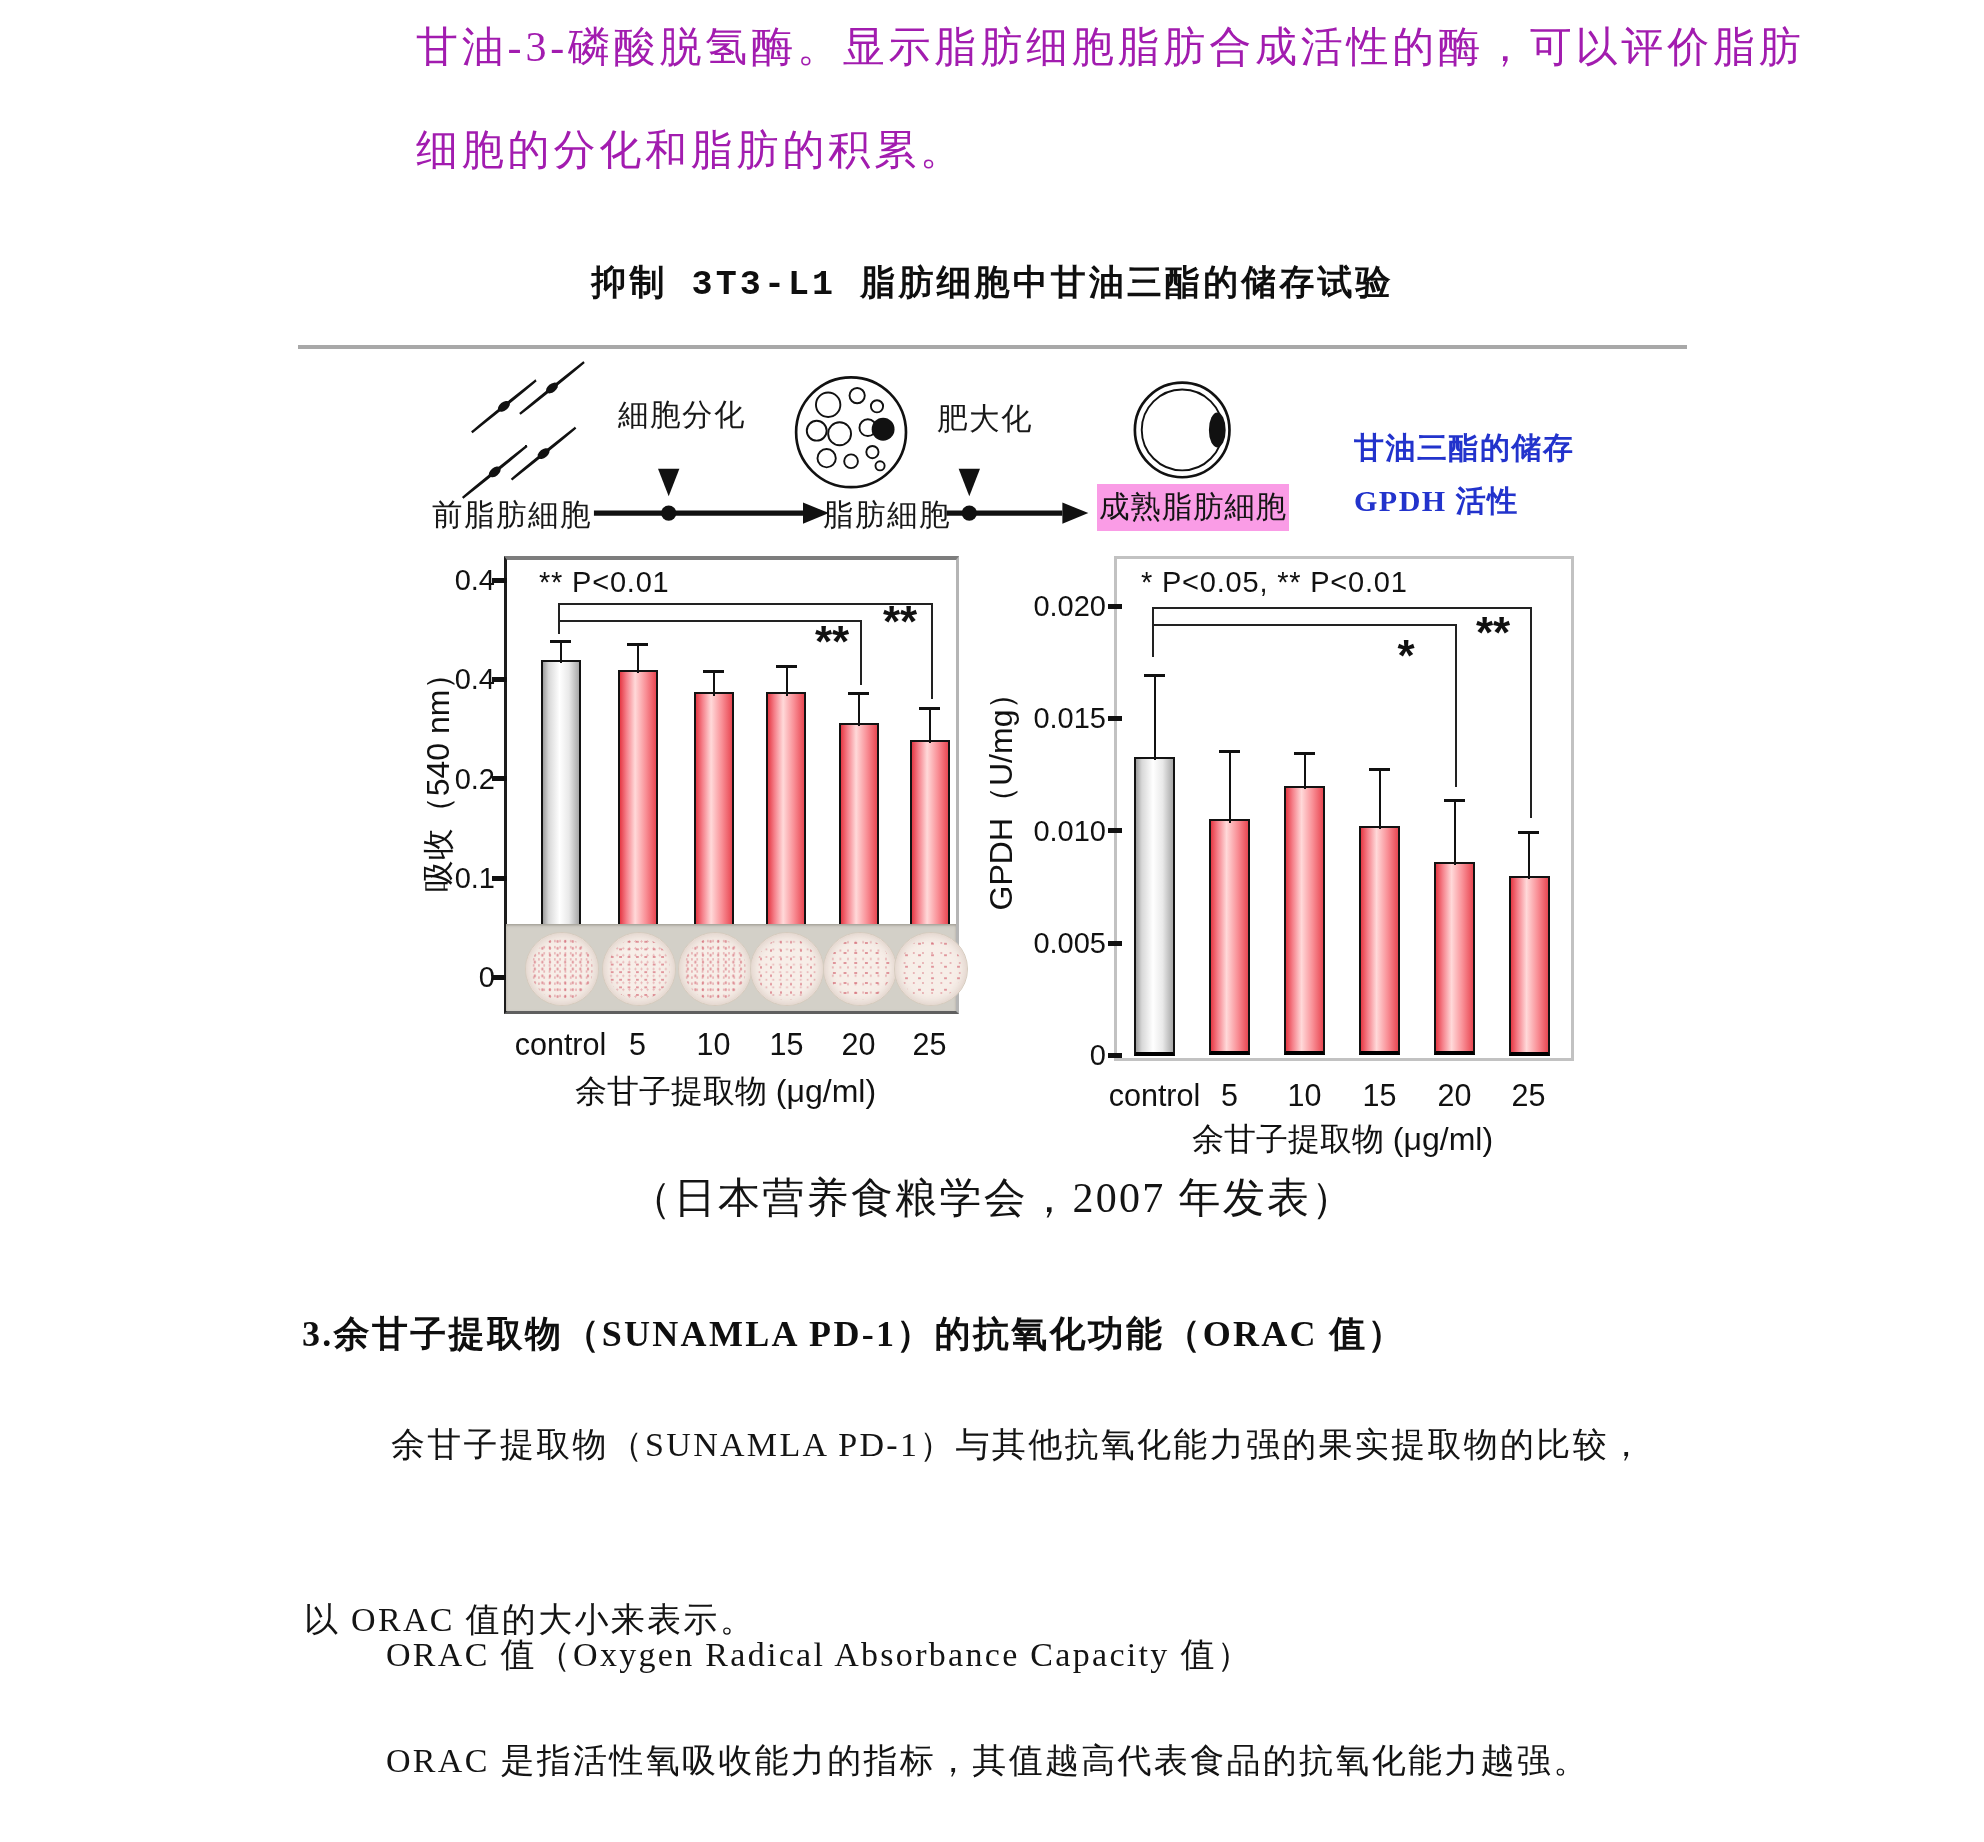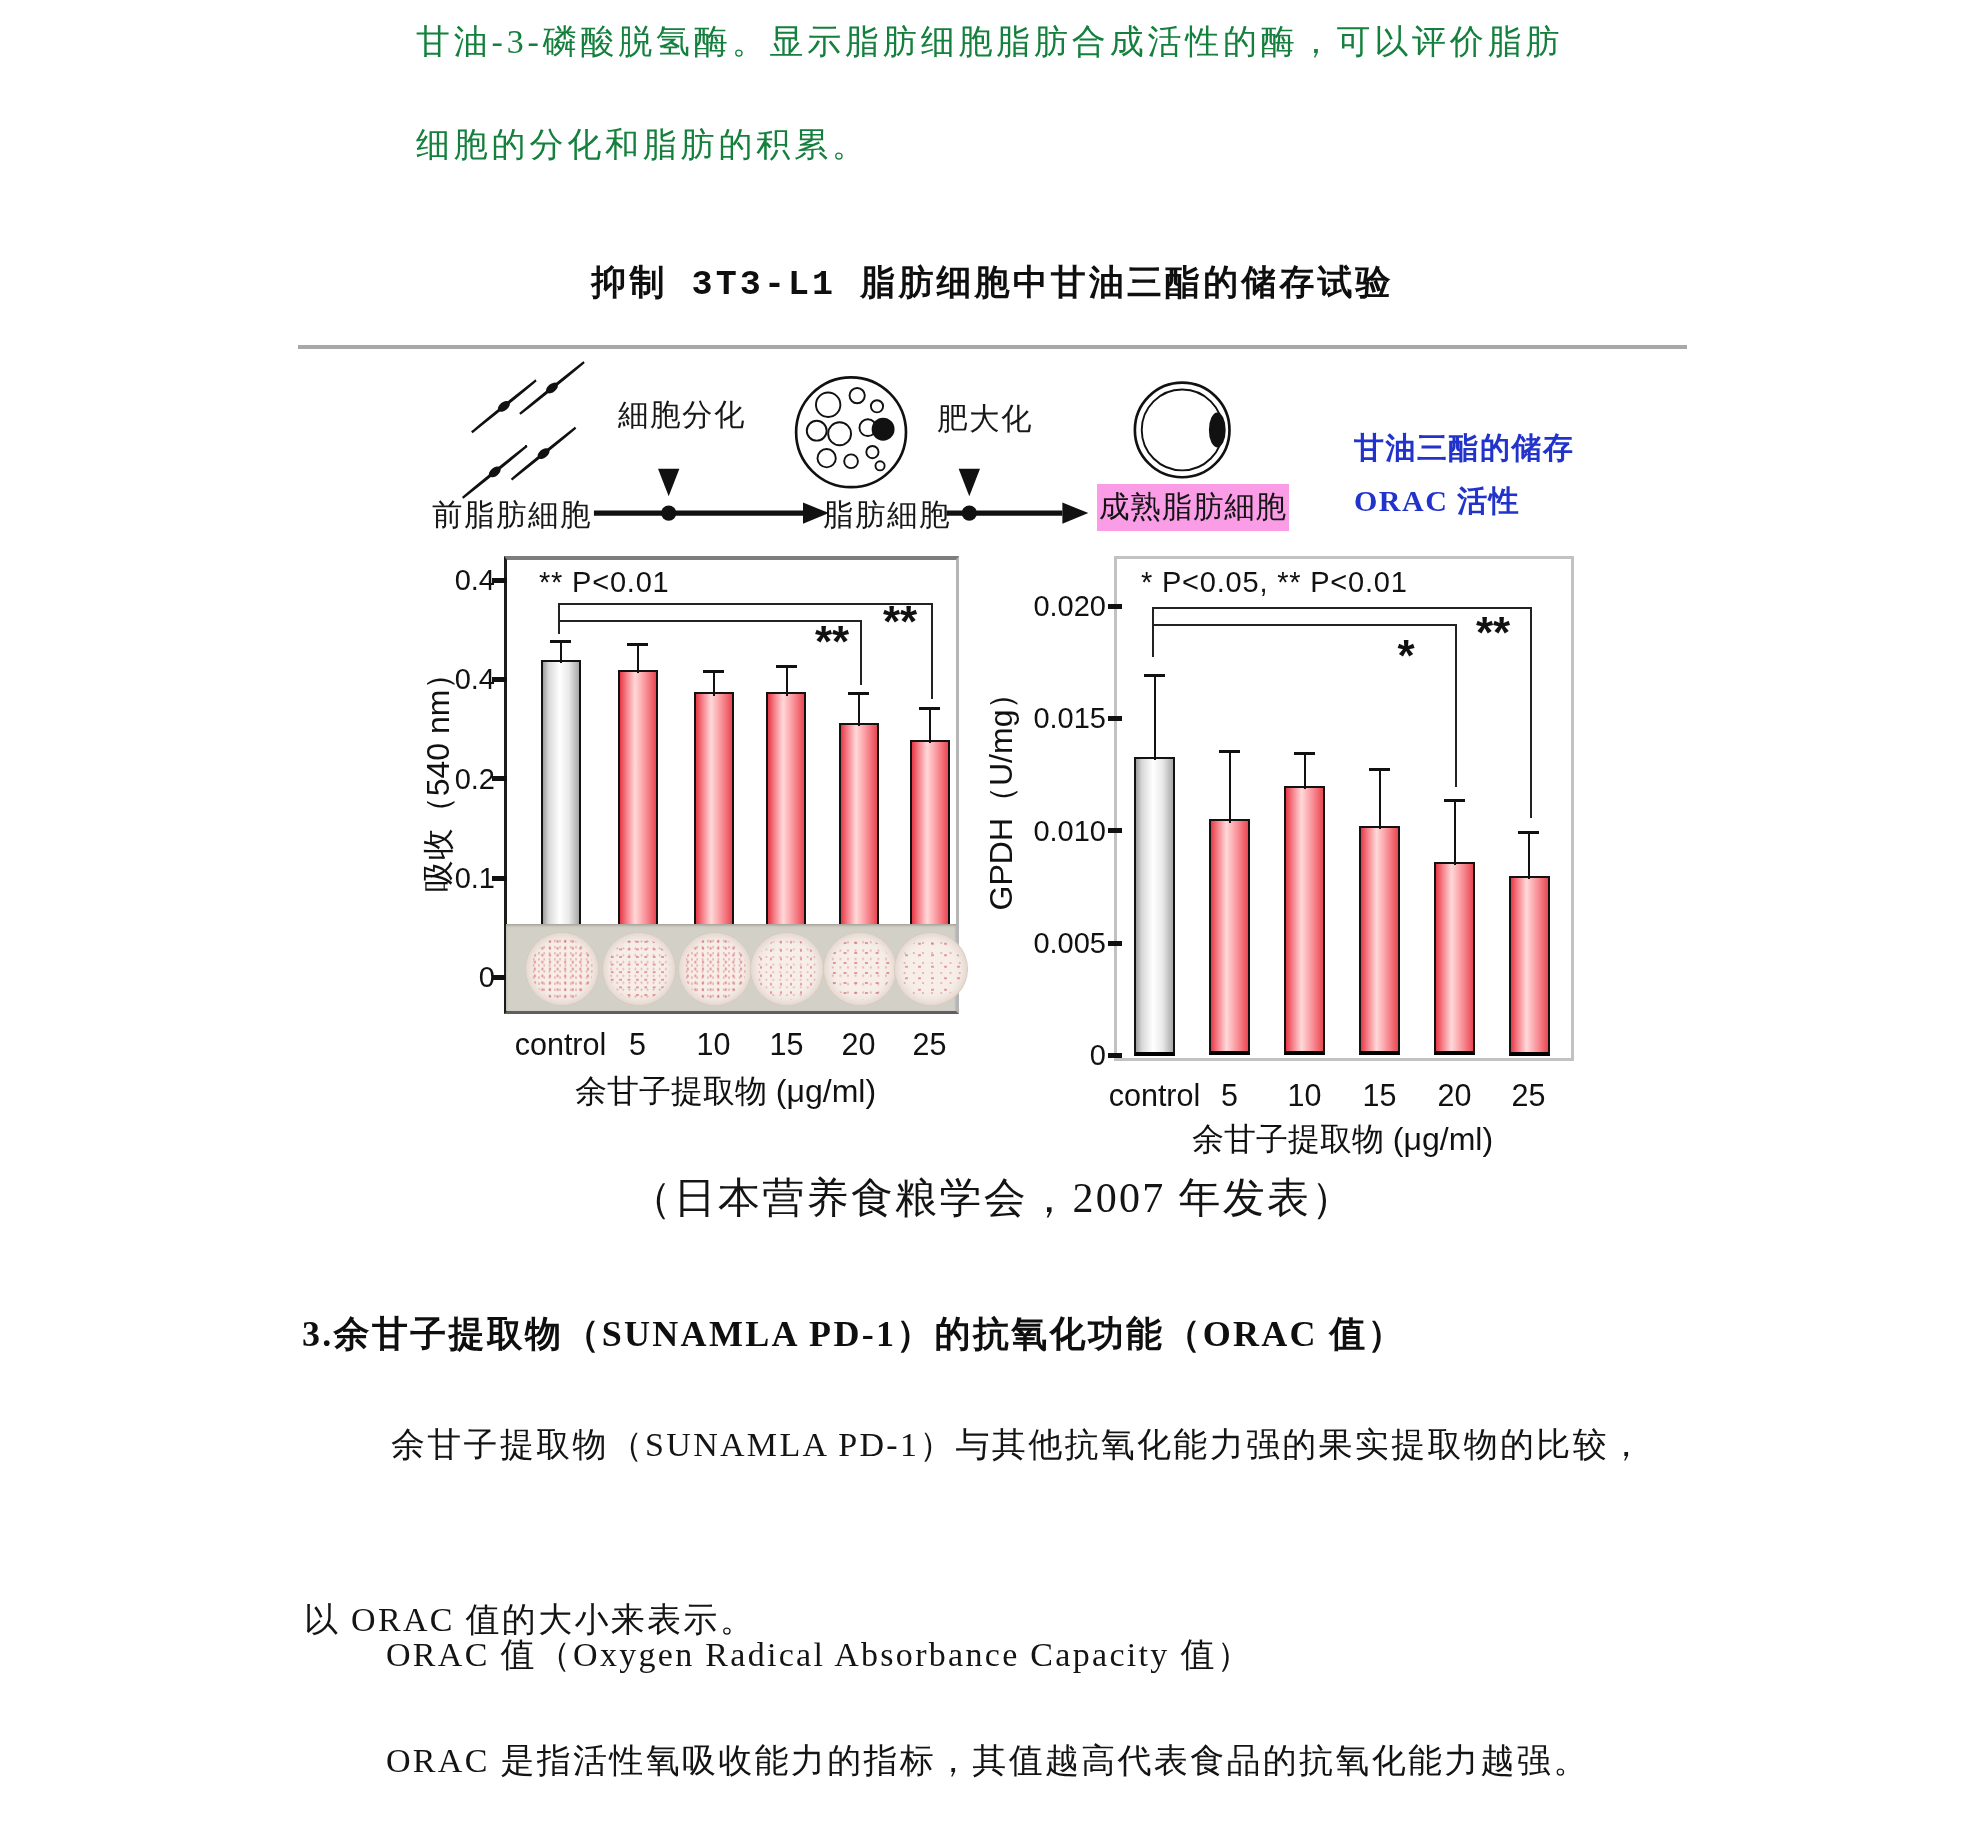--- a/index.html
+++ b/index.html
@@ -6,24 +6,24 @@
   body{
     position:relative;
     width:1985px;height:1843px;
     background:#ffffff;
     font-family:"Liberation Serif", serif;
     color:#111;
     overflow:hidden;
   }
   .abs{position:absolute;}
   .cjk-line{
-    font-size:34px;
+    font-size:42px;
     letter-spacing:3.8px;
     white-space:nowrap;
-    color:#15803d;
+    color:#a21caf;
   }
   .doc-title{
     left:0;right:0;text-align:center;
     font-size:35px;font-weight:bold;letter-spacing:3.1px;
     color:#0f0f0f;white-space:nowrap;
   }
   .divider{
     background:#a8a8a8;height:3.8px;
   }
   .diagram-label{
@@ -140,21 +140,21 @@
     <ellipse cx="46" cy="0" rx="11" ry="23" fill="#111"></ellipse>
   </g>
 </svg>
 
 <div class="abs diagram-label" style="left:432px;top:495px;">前脂肪細胞</div>
 <div class="abs diagram-label" style="left:618px;top:395px;">細胞分化</div>
 <div class="abs diagram-label" style="left:823px;top:495px;">脂肪細胞</div>
 <div class="abs diagram-label" style="left:937px;top:399px;">肥大化</div>
 <div class="abs pink-box" style="left: 1097px; top: 484px; width: 192px; height: 47px; background: rgb(250, 156, 230);">成熟脂肪細胞</div>
 <div class="abs blue-note" style="left: 1354px; top: 428px; color: rgb(34, 51, 204);">甘油三酯的储存</div>
-<div class="abs blue-note" style="left: 1354px; top: 481px; color: rgb(34, 51, 204);">ORAC 活性</div>
+<div class="abs blue-note" style="left: 1354px; top: 481px; color: rgb(34, 51, 204);">GPDH 活性</div>
 
 <div id="chart-left">
     <div class="abs chart-frame" style="left:504px;top:556px;width:455px;height:458px;border-left:3.8px solid #1c1c1c;border-top:4.6px solid #7d7d7d;border-right:3.1px solid #b5b5b5;border-bottom:3.1px solid #5f5f5f;"></div>
     <div class="abs tick-mark" style="left:492px;top:975px;width:15.3px;height:4.6px;"></div>
     <div class="abs tick-label" style="left:380px;top:958px;width:115px;">0</div>
     <div class="abs tick-mark" style="left:492px;top:876px;width:15.3px;height:4.6px;"></div>
     <div class="abs tick-label" style="left:380px;top:859px;width:115px;">0.1</div>
     <div class="abs tick-mark" style="left:492px;top:776px;width:15.3px;height:4.6px;"></div>
     <div class="abs tick-label" style="left:380px;top:760px;width:115px;">0.2</div>
     <div class="abs tick-mark" style="left:492px;top:677px;width:15.3px;height:4.6px;"></div>

